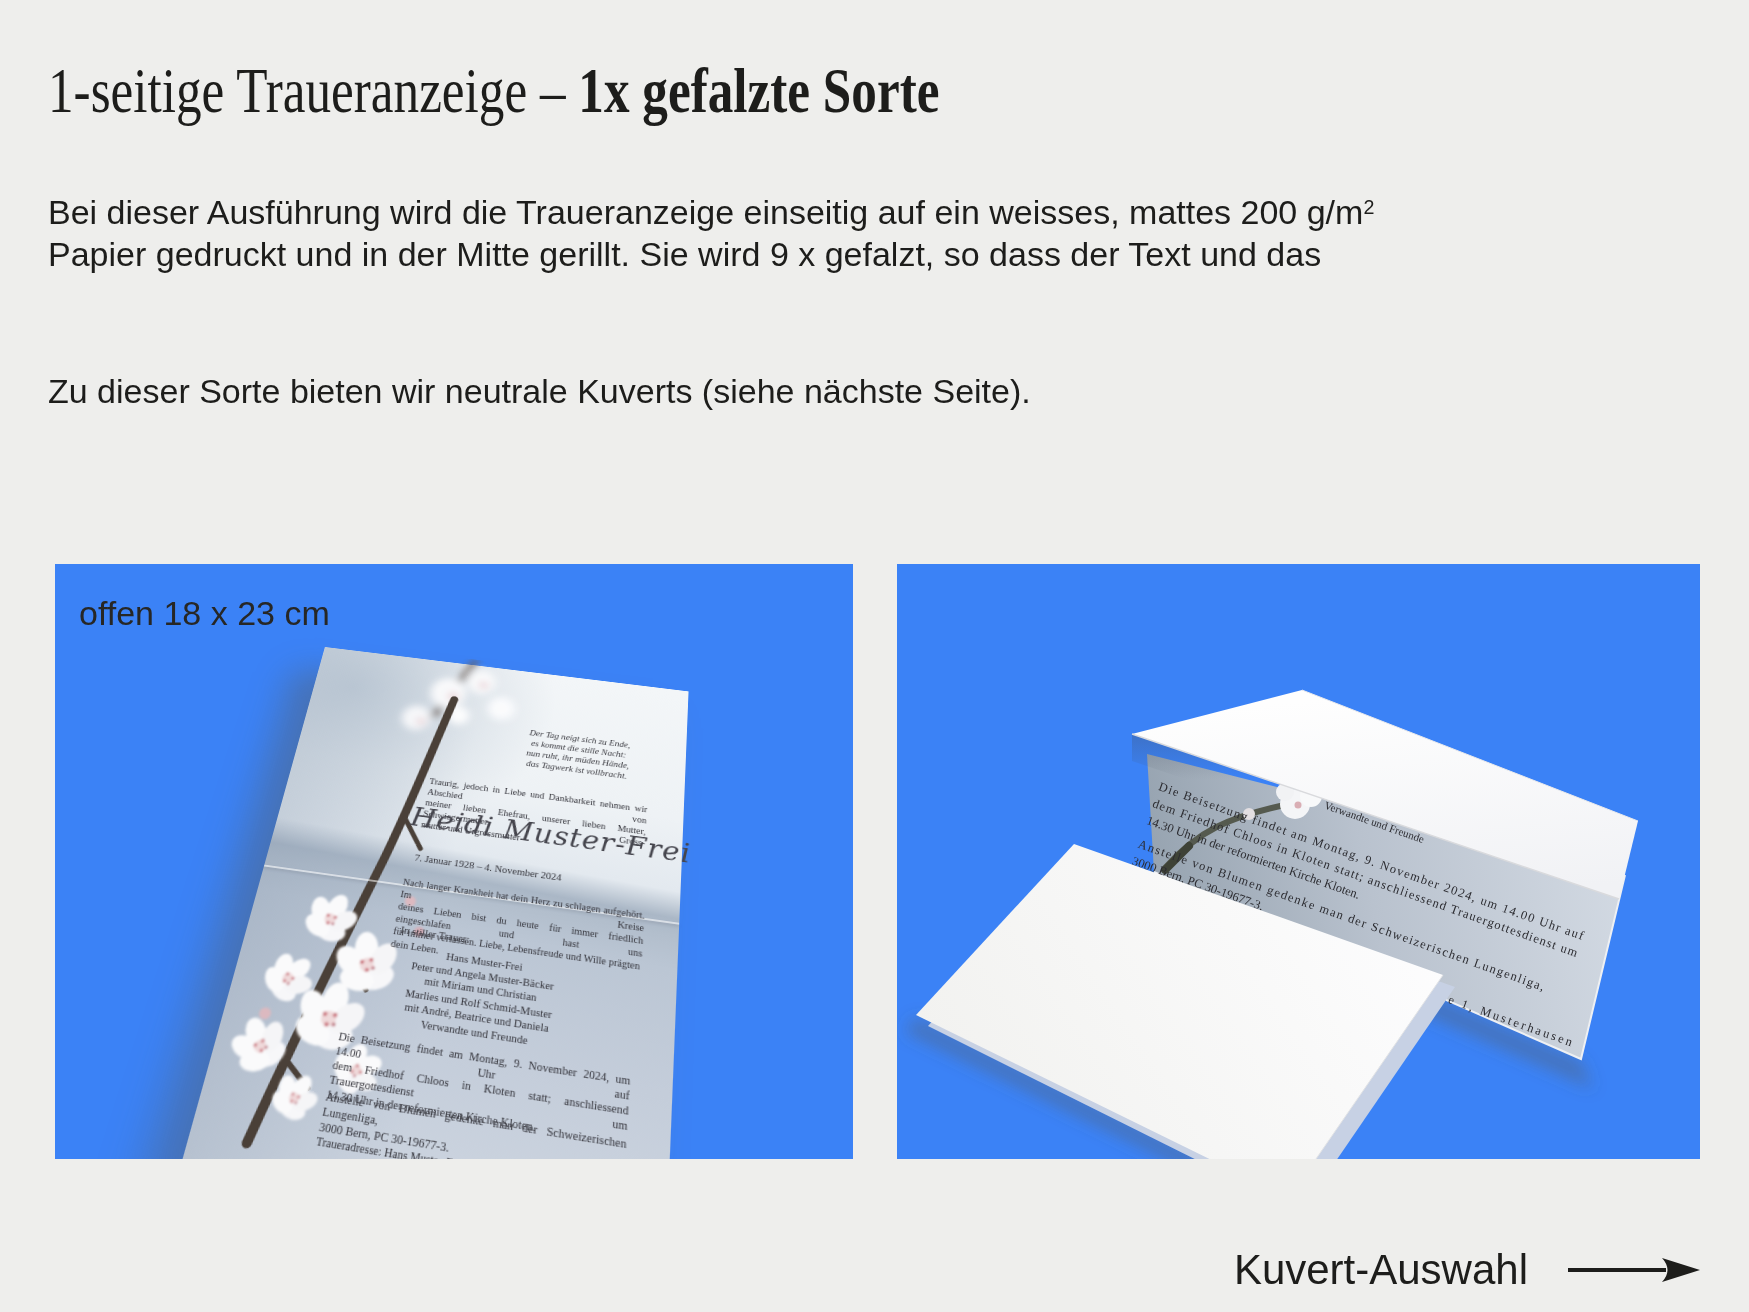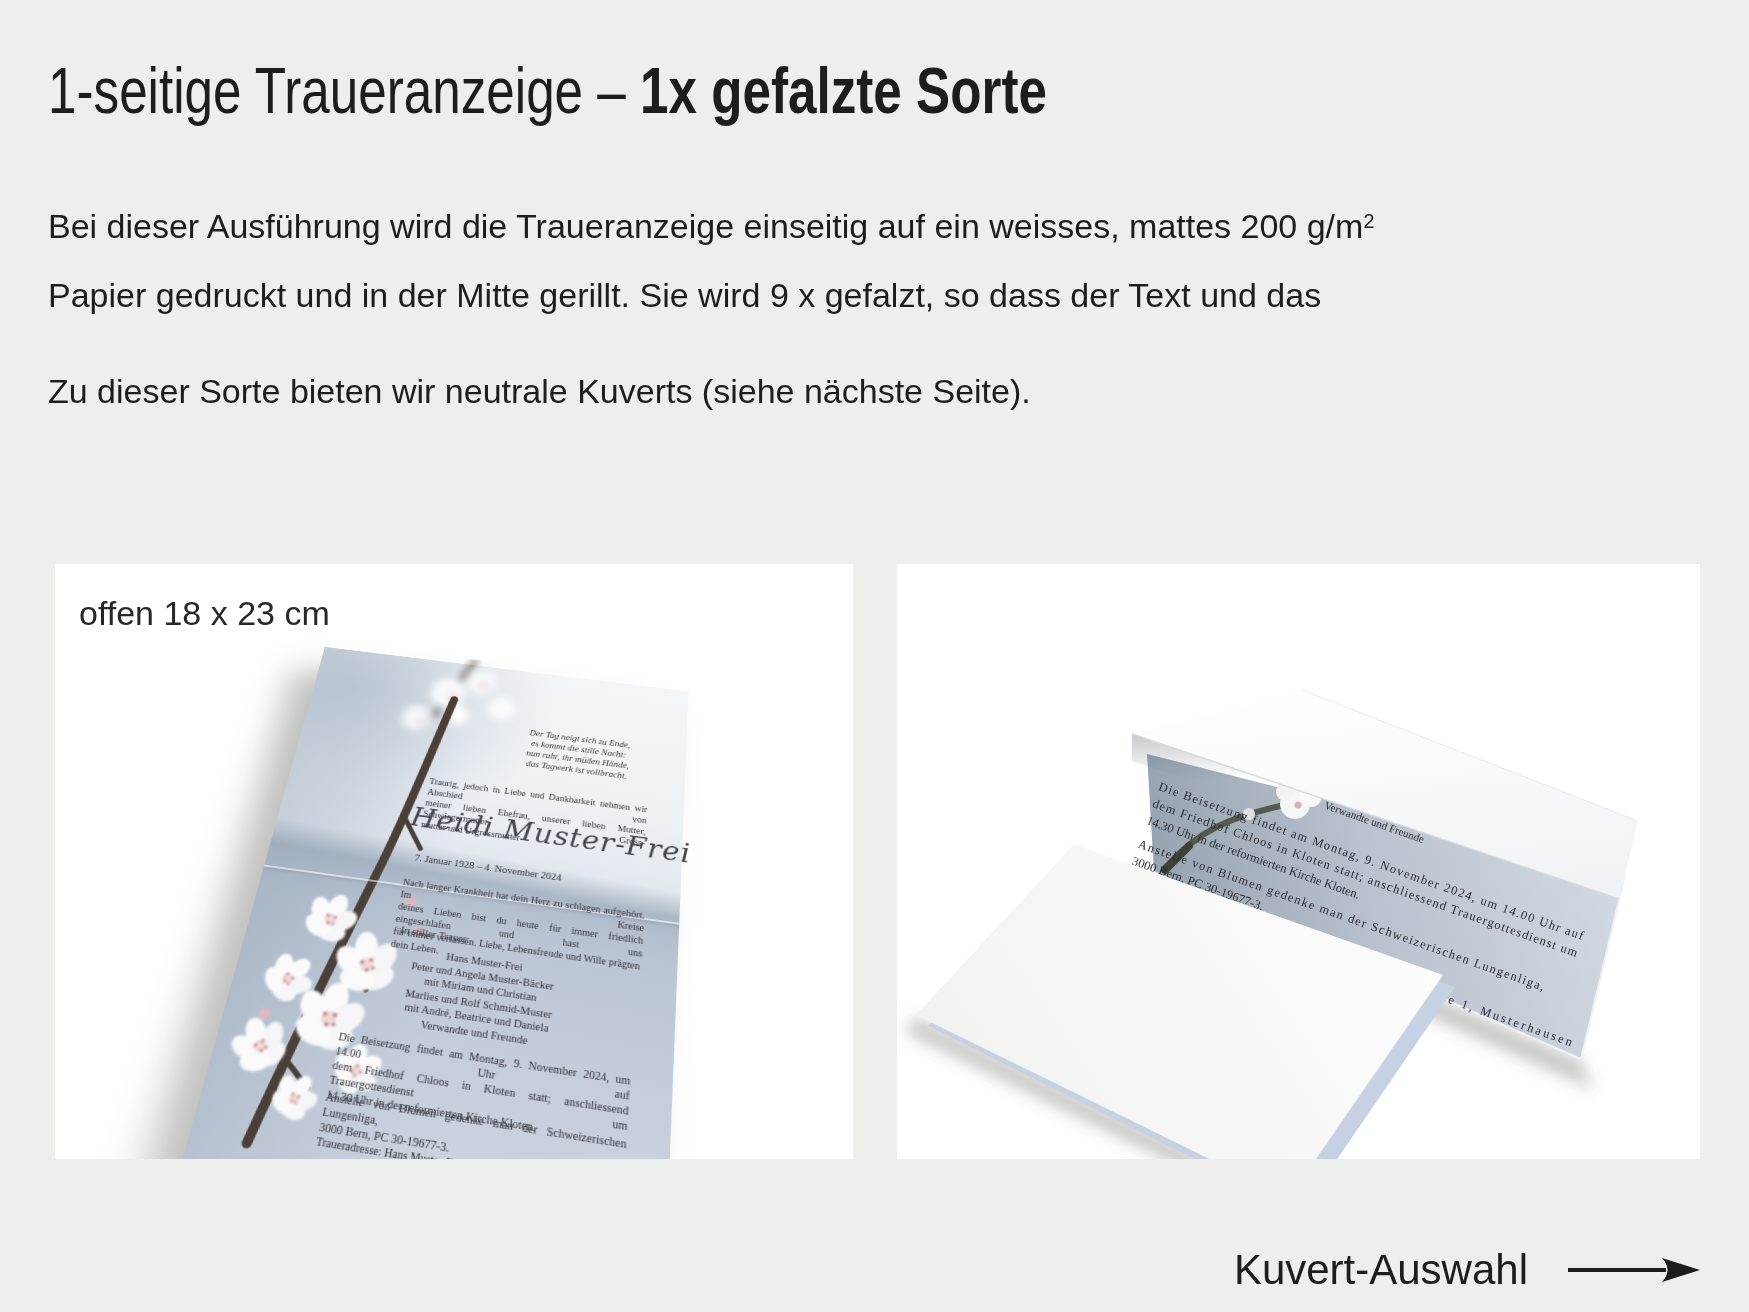--- a/index.html
+++ b/index.html
@@ -1,31 +1,31 @@
 <!DOCTYPE html>
 <html lang="de"><head>
 <meta charset="utf-8">
 <style>
   html,body{margin:0;padding:0;background:#eeeeec;}
   .page{position:relative;width:1749px;height:1312px;background:#eeeeec;overflow:hidden;
         font-family:"Liberation Sans",sans-serif;color:#1d1d1b;}
 
   
-  .title{position:absolute;left:48px;top:56px;margin:0;font-family:Liberation Sans, sans-serif;
+  .title{position:absolute;left:48px;top:56px;margin:0;font-family:Liberation Serif, serif;
          font-size:64px;line-height:1.1;white-space:nowrap;}
   .title-scale{display:inline-block;transform:scaleX(0.80);transform-origin:0 50%;}
   .title-regular{font-weight:400;}
   .title-bold{font-weight:700;}
 
-  .intro{position:absolute;left:48px;top:194px;font-size:34px;line-height:64px;}
+  .intro{position:absolute;left:48px;top:194px;font-size:34px;line-height:37px;}
   .intro .sup{font-size:0.58em;position:relative;top:-0.5em;}
   .note{position:absolute;left:48px;top:372px;font-size:34px;font-weight:400;}
 
   
-  .panel{position:absolute;top:564px;height:595px;background:#ffffff;overflow:hidden;}
+  .panel{position:absolute;top:564px;height:595px;background:#3b82f6;overflow:hidden;}
   .panel-open{left:55px;width:798px;}
   .panel-folded{left:897px;width:803px;}
   .panel-label{position:absolute;left:24px;top:30px;font-size:34px;color:#272725;z-index:5;}
 
   
   .opencard{position:absolute;left:203px;top:52px;width:420px;height:560px;
             transform:perspective(650px) rotateX(20deg) rotateZ(8.5deg);
             background:
               linear-gradient(90deg, rgba(130,148,170,0.30), rgba(130,148,170,0) 45%),
               linear-gradient(183deg,#f3f6f8 0%,#eef2f5 28%,#e3e9ef 42%,#aab7c6 47%,

